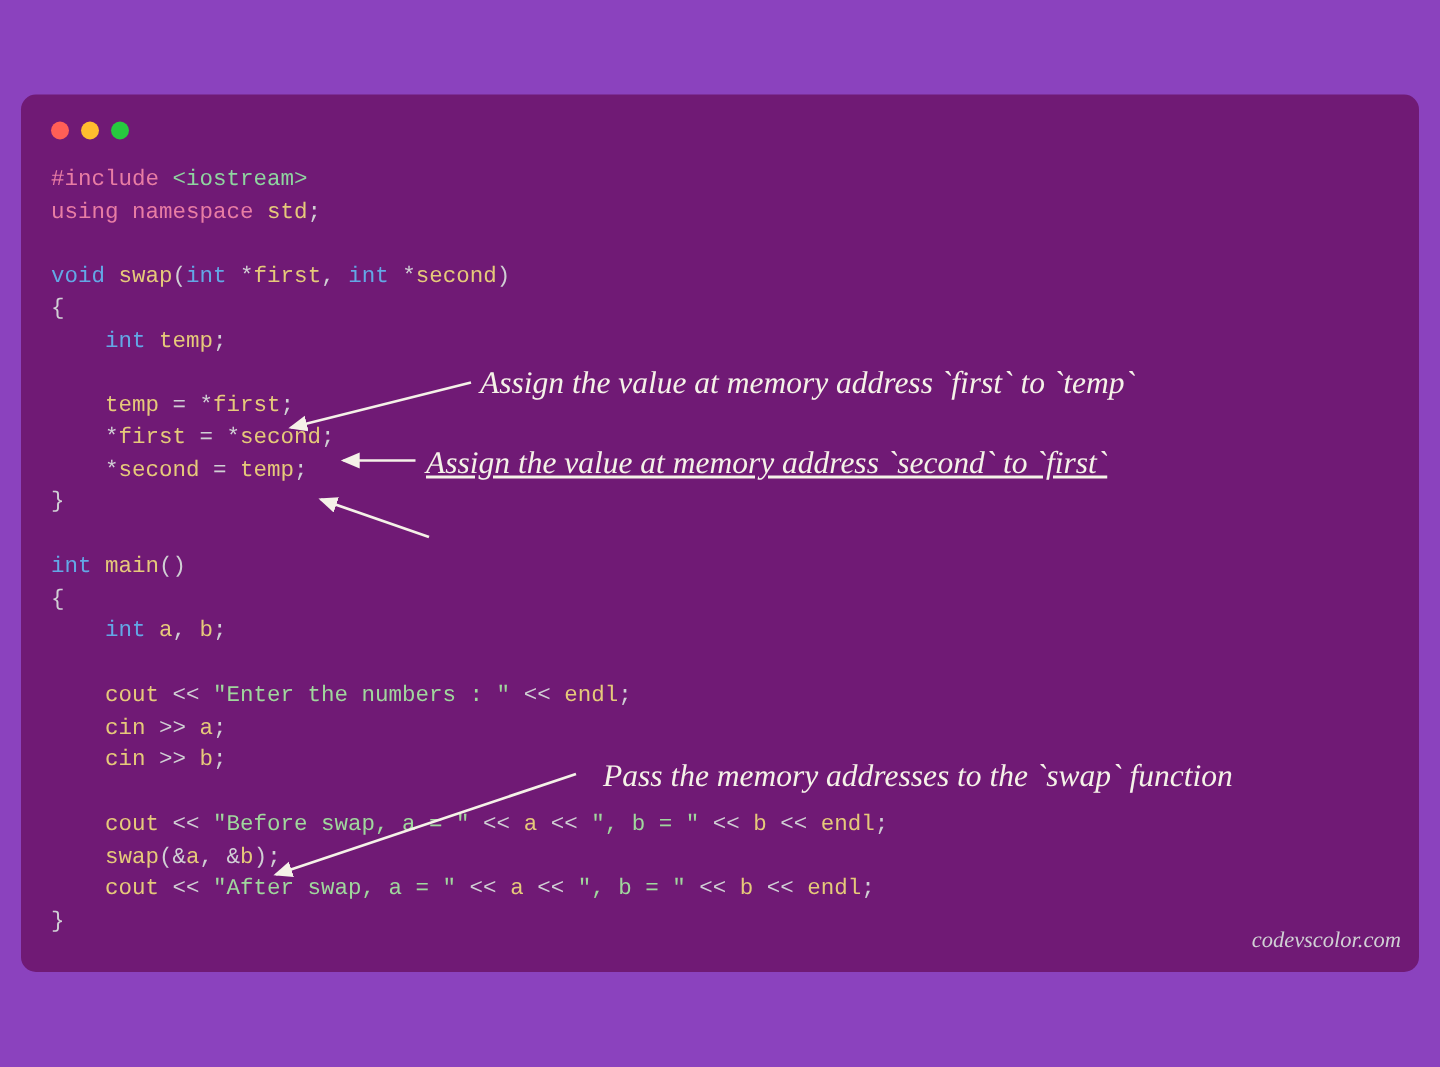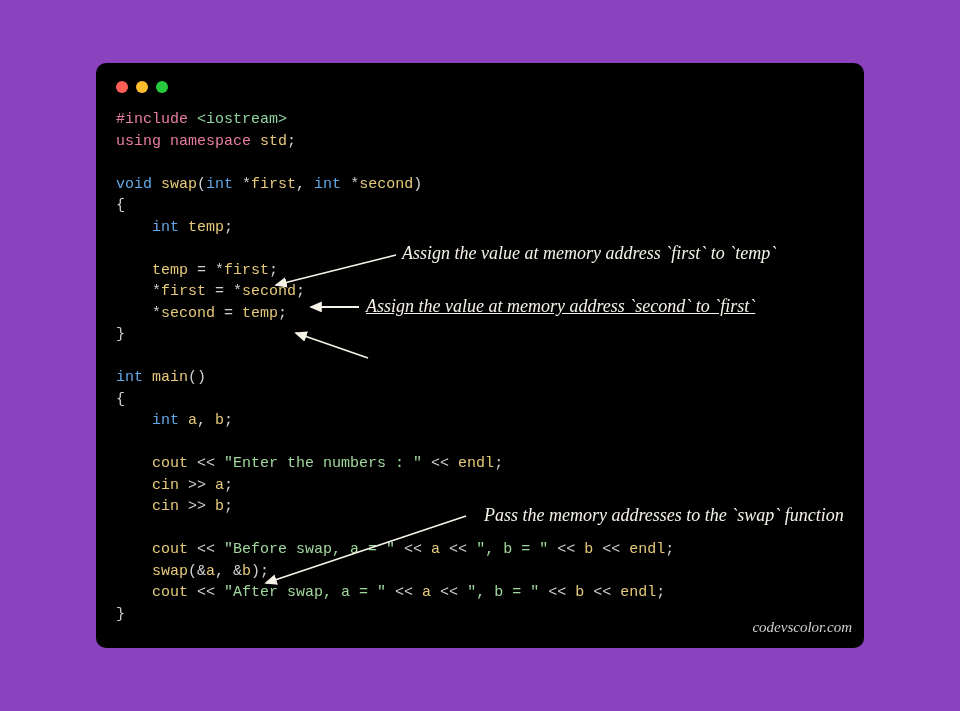--- a/index.html
+++ b/index.html
@@ -6,22 +6,22 @@
   body {
     background: #8b42be;
     width: 960px;
     height: 711px;
     display: flex;
     align-items: center;
     justify-content: center;
     font-family: 'Consolas', 'Monaco', 'Courier New', monospace;
   }
   .window {
-    background: #000000;
-    width: 768px;
+    background: #701a75;
+    width: 932px;
     height: 585px;
     border-radius: 10px;
     position: relative;
     padding: 18px 20px;
     overflow: hidden;
   }
   .traffic-lights {
     display: flex;
     gap: 8px;
     margin-bottom: 16px;
@@ -49,21 +49,21 @@
   .annotations {
     position: absolute;
     top: 0; left: 0; right: 0; bottom: 0;
     pointer-events: none;
     z-index: 2;
   }
   .ann-text {
     position: absolute;
     color: #f5f2e8;
     font-family: 'Segoe Script', 'Comic Sans MS', cursive;
-    font-size: 18px;
+    font-size: 21px;
     font-style: italic;
     white-space: nowrap;
   }
   .watermark {
     position: absolute;
     right: 12px;
     bottom: 12px;
     color: #d0cfd4;
     font-family: 'Segoe Script', 'Comic Sans MS', cursive;
     font-size: 15px;

